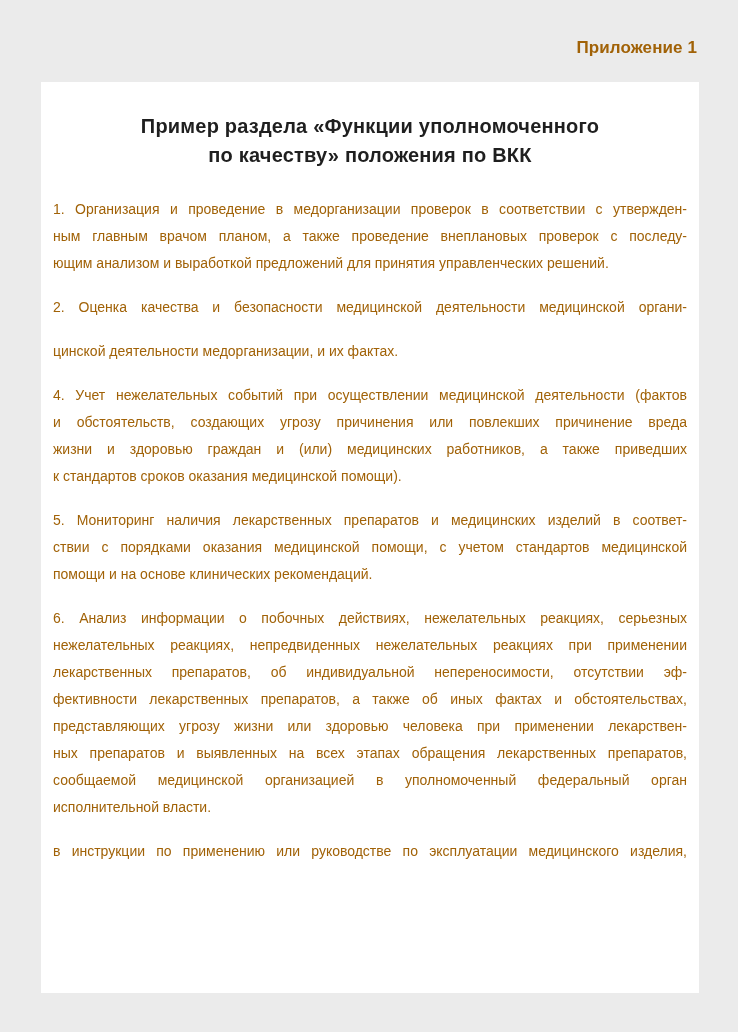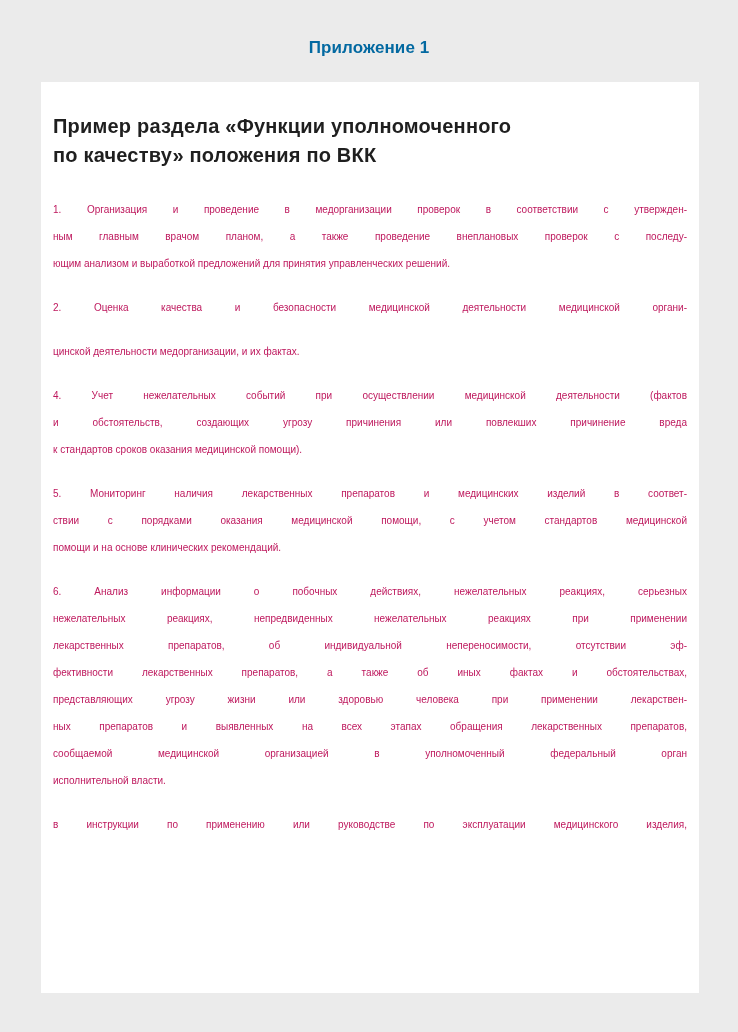--- a/index.html
+++ b/index.html
@@ -13,51 +13,51 @@
     font-family: "Liberation Sans", "DejaVu Sans", sans-serif;
     color: #262626;
     position: relative;
     overflow: hidden;
   }
   .appendix-label {
     position: absolute;
     top: 38px;
     left: 41px;
     width: 656px;
-    text-align: center;
+    text-align: right;
     font-size: 17px;
     font-weight: bold;
-    color: #0369a1;
+    color: #a16207;
     letter-spacing: 0.1px;
   }
   .document-card {
     position: absolute;
     left: 41px;
     top: 82px;
     width: 658px;
     height: 911px;
     background: #ffffff;
     box-sizing: border-box;
     padding: 30px 12px 20px 12px;
     overflow: hidden;
   }
   .document-title {
     font-size: 20px;
     font-weight: bold;
     line-height: 29px;
-    text-align: left;
+    text-align: center;
     color: #1f1f1f;
     margin-bottom: 26px;
     letter-spacing: 0.2px;
   }
   .paragraph {
     margin: 1px 0 17px 0;
-    font-size: 10px;
+    font-size: 14px;
     line-height: 27px;
-    color: #be185d;
+    color: #a16207;
   }
   .paragraph:last-child {
     margin-bottom: 0;
   }
   .pline {
     text-align: justify;
     text-align-last: justify;
     white-space: normal;
   }
   .pline.last {
@@ -82,20 +82,21 @@
       </div>
       <div class="paragraph">
         <div class="pline">2. Оценка качества и безопасности медицинской деятельности медицинской органи-</div>
       </div>
       <div class="paragraph">
         <div class="pline last">цинской деятельности медорганизации, и их фактах.</div>
       </div>
       <div class="paragraph">
         <div class="pline">4. Учет нежелательных событий при осуществлении медицинской деятельности (фактов</div>
         <div class="pline">и обстоятельств, создающих угрозу причинения или повлекших причинение вреда</div>
+        <div class="pline">жизни и здоровью граждан и (или) медицинских работников, а также приведших</div>
         <div class="pline last">к стандартов сроков оказания медицинской помощи).</div>
       </div>
       <div class="paragraph">
         <div class="pline">5. Мониторинг наличия лекарственных препаратов и медицинских изделий в соответ-</div>
         <div class="pline">ствии с порядками оказания медицинской помощи, с учетом стандартов медицинской</div>
         <div class="pline last">помощи и на основе клинических рекомендаций.</div>
       </div>
       <div class="paragraph">
         <div class="pline">6. Анализ информации о побочных действиях, нежелательных реакциях, серьезных</div>
         <div class="pline">нежелательных реакциях, непредвиденных нежелательных реакциях при применении</div>

